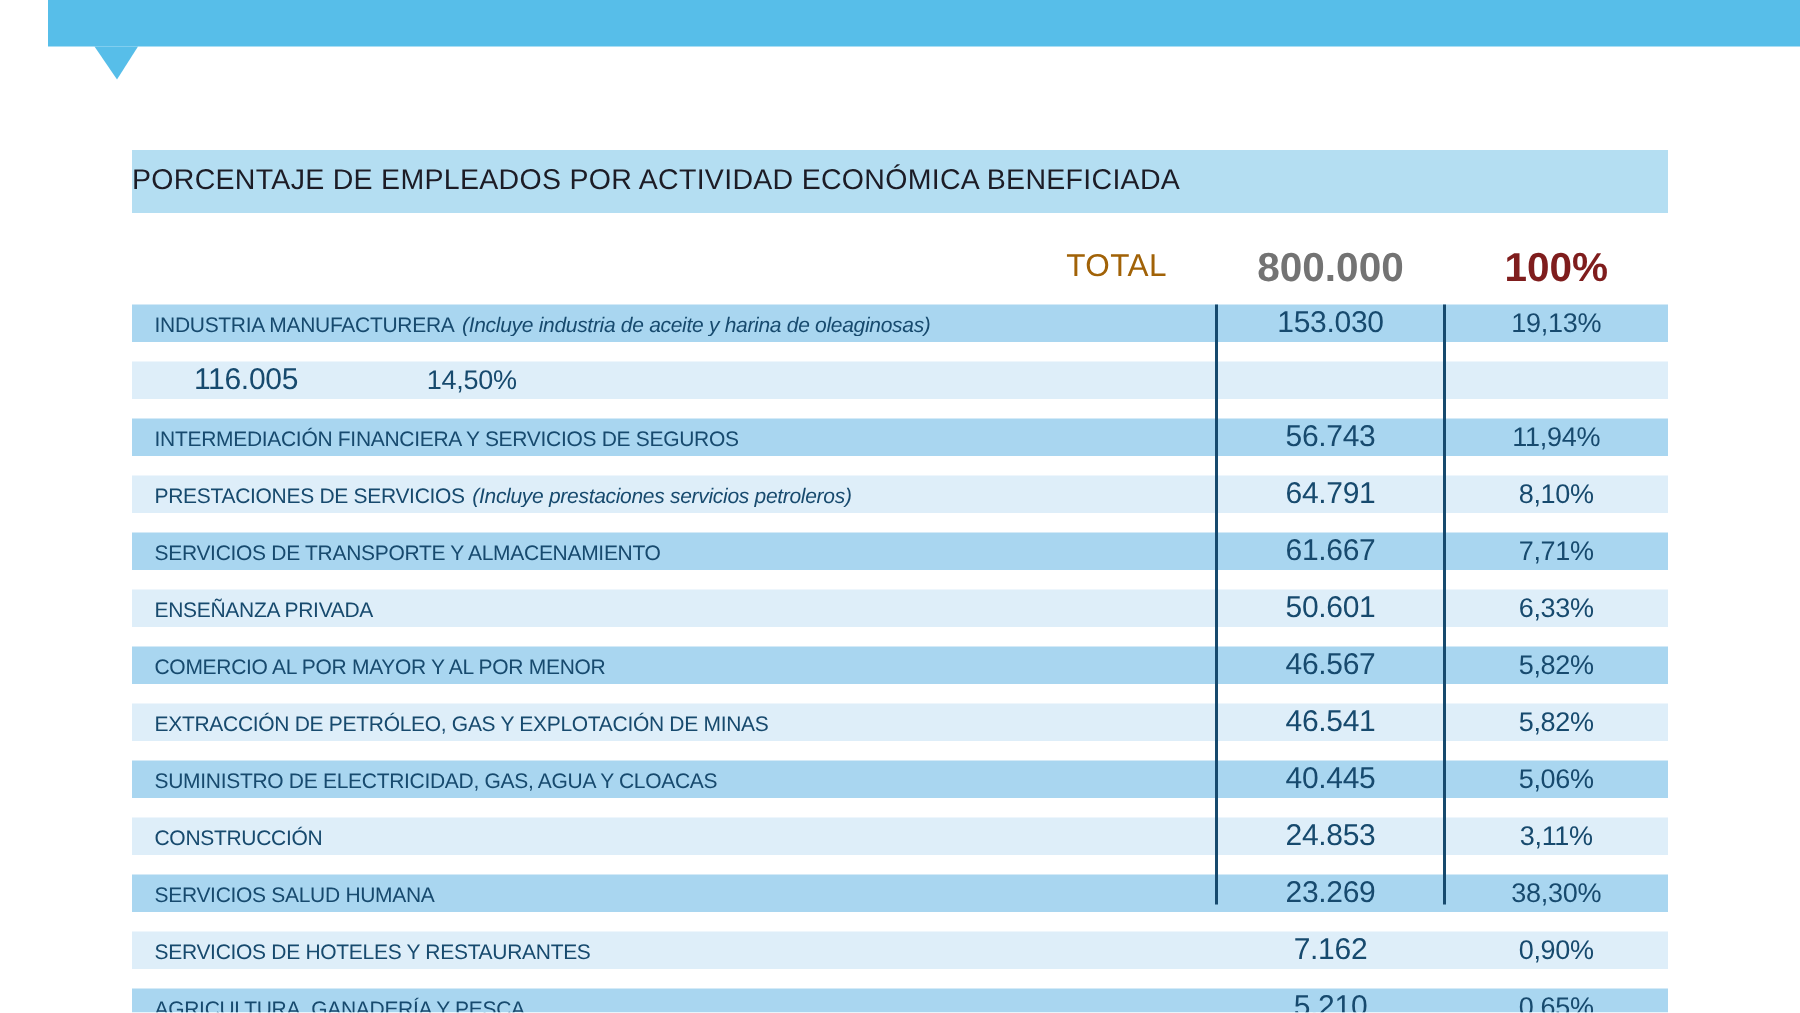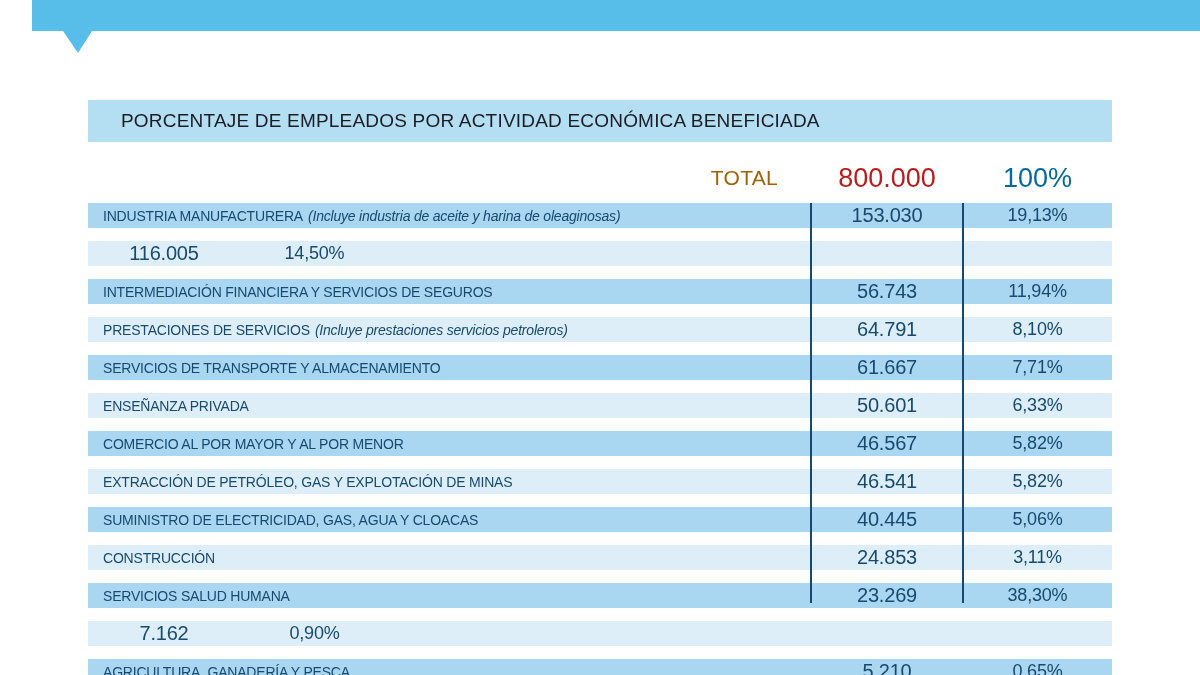--- a/index.html
+++ b/index.html
@@ -13,32 +13,32 @@
     position:absolute;left:63px;top:31px;width:0;height:0;
     border-left:15px solid transparent;border-right:14px solid transparent;
     border-top:22px solid #57BEE9;
   }
   
   .title-bar{
     position:absolute;left:88px;top:100px;width:1024px;height:42px;
     background:#B4DEF2;display:flex;align-items:center;
   }
   .title-bar .title-text{
-    padding-left:33px;font-size:19px;letter-spacing:0.2px;color:#1C1C26;
+    padding-left:0;font-size:19px;letter-spacing:0.2px;color:#1C1C26;
   }
   
   .total-row{
     position:absolute;left:88px;top:158px;width:1024px;height:40px;
     display:flex;align-items:center;
   }
   .total-row .t-label{
     flex:1;text-align:right;padding-right:33px;font-size:21px;color:#a16207;letter-spacing:0.3px;
   }
-  .total-row .t-value{width:152px;text-align:center;font-size:27px;font-weight:normal;color:#b91c1c;}
-  .total-row .t-pct{width:149px;text-align:center;font-size:27px;font-weight:normal;color:#0369a1;}
+  .total-row .t-value{width:152px;text-align:center;font-size:27px;font-weight:bold;color:#737373;}
+  .total-row .t-pct{width:149px;text-align:center;font-size:27px;font-weight:bold;color:#7f1d1d;}
   
   .table{position:absolute;left:88px;top:203px;width:1024px;}
   .row{
     height:25px;margin-bottom:13px;display:flex;align-items:center;
     color:#174A6E;font-size:14px;letter-spacing:-0.2px;
   }
   .row:nth-child(odd){background:#A9D6F0;}
   .row:nth-child(even){background:#DEEEF9;}
   .cell.label{flex:1;padding-left:15px;white-space:nowrap;overflow:hidden;}
   .cell.value{width:152px;text-align:center;font-size:20px;}
@@ -117,20 +117,21 @@
       <div class="cell label"><span>CONSTRUCCIÓN</span><span class="note"></span></div>
       <div class="cell value">24.853</div>
       <div class="cell pct">3,11%</div>
     </div>
     <div class="row">
       <div class="cell label"><span>SERVICIOS SALUD HUMANA</span><span class="note"></span></div>
       <div class="cell value">23.269</div>
       <div class="cell pct">38,30%</div>
     </div>
     <div class="row">
+      <div class="cell label"><span>SERVICIOS DE HOTELES Y RESTAURANTES</span><span class="note"></span></div>
       <div class="cell value">7.162</div>
       <div class="cell pct">0,90%</div>
     </div>
     <div class="row">
       <div class="cell label"><span>AGRICULTURA, GANADERÍA Y PESCA</span><span class="note"></span></div>
       <div class="cell value">5.210</div>
       <div class="cell pct">0,65%</div>
     </div>
     <div class="row">
       <div class="cell label"><span>RESTO ACTIVIDADES</span><span class="note"></span></div>

